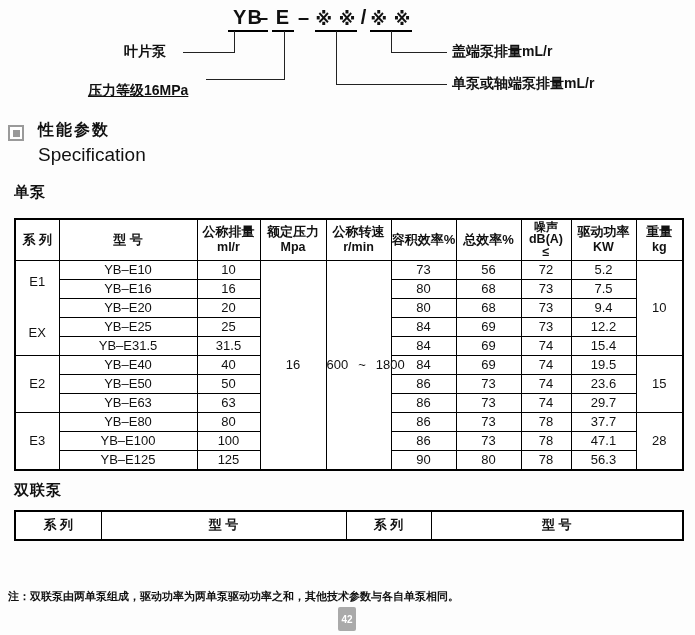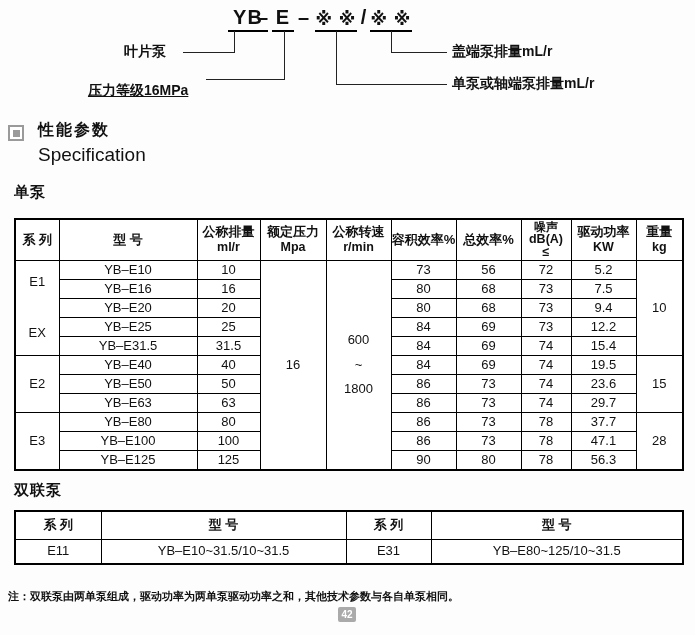--- a/index.html
+++ b/index.html
@@ -53,29 +53,29 @@
   table, table td { border:1px solid #000; }
   table { border-width:2px; }
   td { text-align:center; vertical-align:middle; padding:0; font-size:13px; line-height:1.15; }
 
   #single-table { left:14px; top:218px; width:668px; }
   #single-table tr.hd td { height:40px; font-weight:bold; font-size:13px; }
   #single-table tr.hd td .sub { display:block; font-size:12.5px; }
   #single-table tr.hd td.noise-h { font-size:12px; line-height:1.05; }
   #single-table tr.bd td { height:18px; }
   .series-stack { display:flex; flex-direction:column; align-items:center; gap:36px; }
-  .speed-stack  { display:flex; flex-direction:column; gap:10px; }
+  .speed-stack  { display:flex; flex-direction:row; gap:10px; }
 
   #double-table { left:14px; top:510px; width:668px; }
   #double-table tr.hd td { height:27px; font-weight:bold; }
   #double-table tr.bd td { height:23px; }
 
   #note { left:8px; top:589px; font-size:11px; font-weight:bold; white-space:nowrap; }
 
-  #page-badge { left:338px; top:607px; width:18px; height:15px; background:#aaaaaa;
+  #page-badge { left:338px; top:607px; width:18px; height:24px; background:#aaaaaa;
                 color:#fff; font-size:10px; font-weight:bold; border-radius:2px;
                 display:flex; align-items:center; justify-content:center; }
 </style>
 </head>
 <body>
 
 <span class="mc-part mc-underline" id="mc-yb">YB</span>
 <span class="mc-part" id="mc-d1">–</span>
 <span class="mc-part mc-underline" id="mc-e">E</span>
 <span class="mc-part" id="mc-d2">–</span>
@@ -246,23 +246,17 @@
       <col style="width:85px">
       <col style="width:252px">
   </colgroup>
   <tbody>
       <tr class="hd">
     <td>系 列</td>
     <td>型 号</td>
     <td>系 列</td>
     <td>型 号</td>
   </tr>
-  <tr class="bd">
-    <td>E11</td>
-    <td>YB–E10~31.5/10~31.5</td>
-    <td>E31</td>
-    <td>YB–E80~125/10~31.5</td>
-  </tr>
 </tbody>
   </table>
 
 <span class="abs" id="note">注：双联泵由两单泵组成，驱动功率为两单泵驱动功率之和，其他技术参数与各自单泵相同。</span>
 <div class="abs" id="page-badge">42</div>
 
 </body></html>

